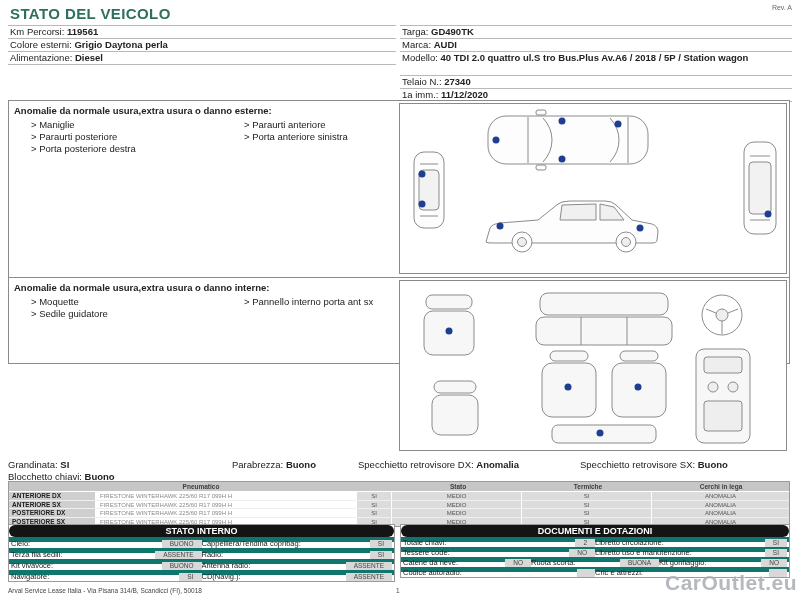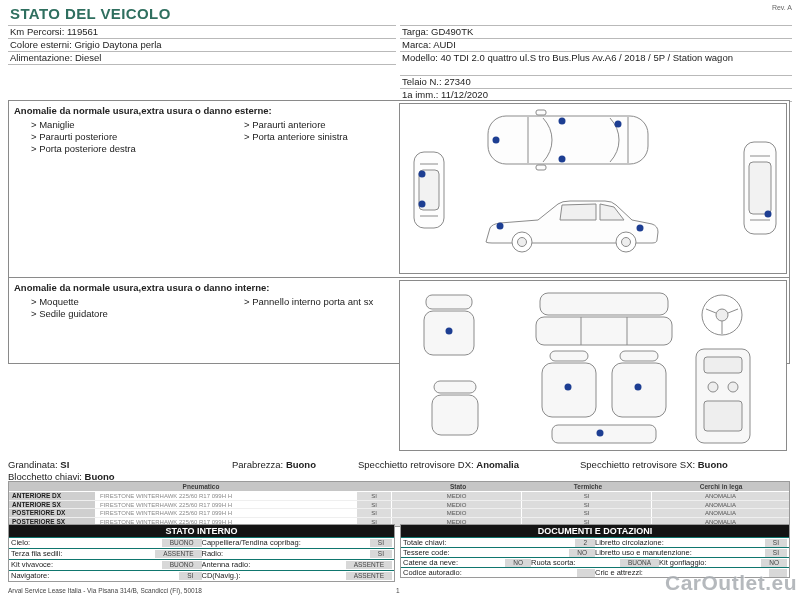--- a/index.html
+++ b/index.html
@@ -8,21 +8,21 @@
   .page { position:absolute; inset:0; background:#fff; }
 
   .title { position:absolute; left:10px; top:5px; font-size:15px; font-weight:bold; color:#2f6f5f; letter-spacing:.4px; }
   .rev { position:absolute; right:8px; top:4px; font-size:7px; color:#666; }
 
   .info { position:absolute; top:25px; font-size:9.5px; }
   .info-left  { left:8px;  width:388px; }
   .info-right { left:400px; width:392px; }
   .irow { border-bottom:1px solid #b9b9b9; min-height:12px; line-height:12px; padding:0 2px; }
   .irow:first-child { border-top:1px solid #b9b9b9; }
-  .irow .val { font-weight:normal; }
+  .irow .val { font-weight:bold; }
   .irow.tall { line-height:11.5px; min-height:24px; }
 
   .mainpanel { position:absolute; left:8px; top:100px; width:782px; height:264px; border:1px solid #8a8a8a; background:#fff; }
   .dsection { position:relative; height:177px; }
   .dsection.first { border-bottom:1px solid #8a8a8a; }
   .dtitle { font-size:9.5px; font-weight:bold; padding:4px 5px 3px 5px; }
   .dcols { display:flex; padding-left:5px; }
   .dcol { width:196px; font-size:9.5px; line-height:12px;margin-left:17px; }
   .diagrambox { position:absolute; left:390px; top:2px; width:388px; height:171px; border:1px solid #8a8a8a; background:#fff; }
 
@@ -40,22 +40,22 @@
   .tc { margin-right:1px; }
   .tc-pos  { width:86px; background:#cfcfcf; font-weight:bold; padding-left:3px; color:#222; }
   .tc-desc { width:260px; color:#8a8a8a; padding-left:4px; font-size:6px; }
   .tc-flag { width:34px; background:#dcdcdc; text-align:center; color:#555; font-size:6px; }
   .tc-val  { width:129px; background:#dcdcdc; text-align:center; color:#555; font-size:6px; }
   .tc-last { flex:1; margin-right:0; }
 
   .btable { position:absolute; top:524px; border:1px solid #9a9a9a; background:#fff; }
   .btable-left  { left:8px; width:387px; }
   .btable-right { left:400px; width:390px; }
-  .bhead { background:#141414; color:#fff; font-size:9px; font-weight:bold; text-align:center; height:12px; line-height:12px; }
-  .brow { display:flex; align-items:flex-start; border-top:1px solid #0f766e; font-size:7.5px; padding:0 2px; }
+  .bhead { background:#141414; color:#fff; font-size:9px; font-weight:bold; text-align:center; height:12px; line-height:12px;border-radius:6px; }
+  .brow { display:flex; align-items:flex-end; border-top:5px solid #0f766e; font-size:7.5px; padding:0 2px; }
   .btable-left  .brow { height:11px; }
   .btable-right .brow { height:10px; }
   .pair { display:flex; flex:1; align-items:center; min-width:0; }
   .plbl { flex:1; white-space:nowrap; overflow:hidden; color:#222; }
   .pbox { background:#d8d8d8; padding:0 8px; min-width:18px; height:8px; line-height:8px; text-align:center; color:#444; font-size:6.5px; margin-left:2px; }
 
   .footer { position:absolute; top:587px; left:8px; width:784px; font-size:6.5px; color:#444; }
   .fpage { position:absolute; left:388px; top:0; }
   .watermark { position:absolute; right:3px; bottom:5px; font-size:21px; font-weight:bold; color:#a9adb2; opacity:.85; text-shadow:1px 1px 0 #fff; letter-spacing:.5px; }
 

